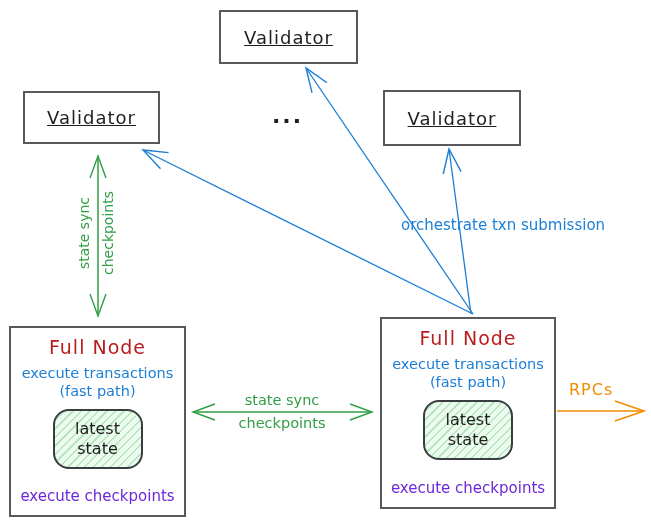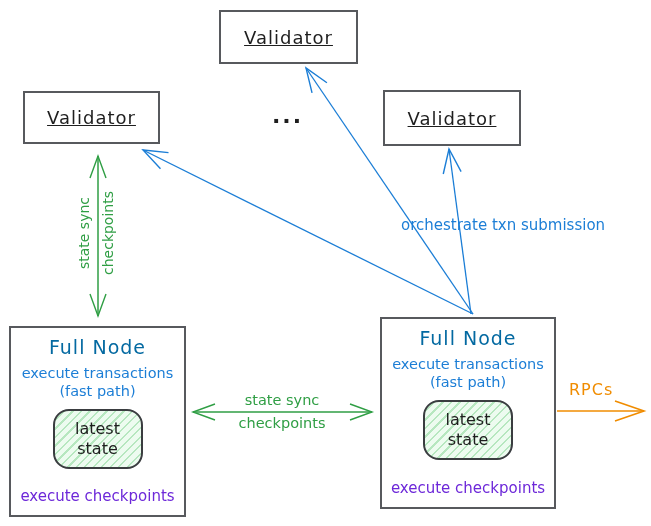--- a/index.html
+++ b/index.html
@@ -24,21 +24,21 @@
   .v-top{left:219px;top:10px;width:139px;height:54px;}
   .v-left{left:23px;top:91px;width:137px;height:53px;}
   .v-right{left:383px;top:90px;width:138px;height:56px;}
 
   .fullnode{
     flex-direction:column;justify-content:flex-start;
     text-align:center;
   }
   .fn-left{left:9px;top:326px;width:177px;height:191px;}
   .fn-right{left:380px;top:317px;width:176px;height:192px;}
-  .fn-title{font-size:19px;letter-spacing:1px;margin-top:8px;color:#0369a1;}
+  .fn-title{font-size:19px;letter-spacing:1px;margin-top:8px;color:#b91c1c;}
   .fn-blue{font-size:14.5px;color:#1c7ed6;line-height:18px;margin-top:6px;}
   .state-box{
     margin-top:9px;
     width:90px;height:60px;
     border:2px solid #3a3d40;border-radius:16px;
     box-sizing:border-box;
     display:flex;flex-direction:column;align-items:center;justify-content:center;
     background:
       repeating-linear-gradient(135deg,
         rgba(64,192,87,0.38) 0px, rgba(64,192,87,0.38) 1.5px,

